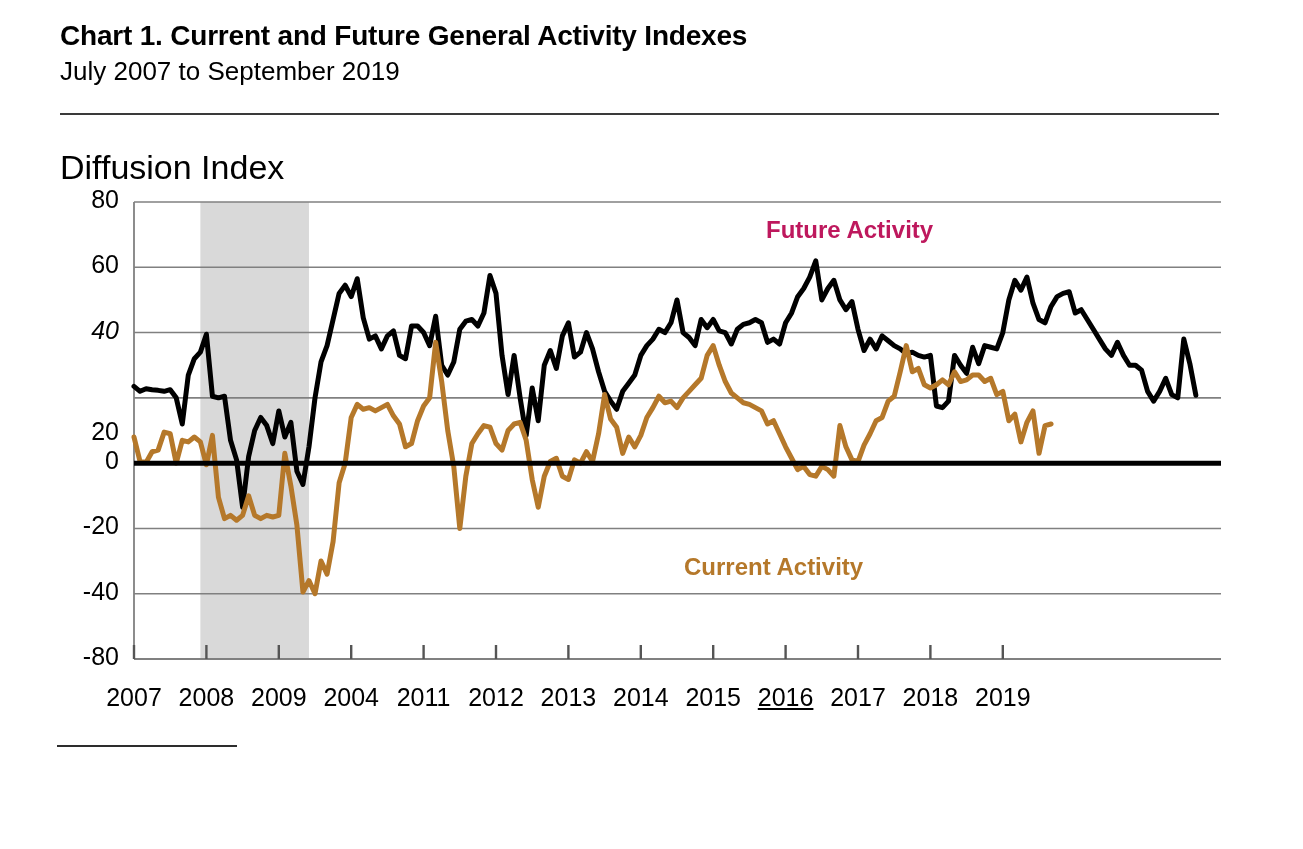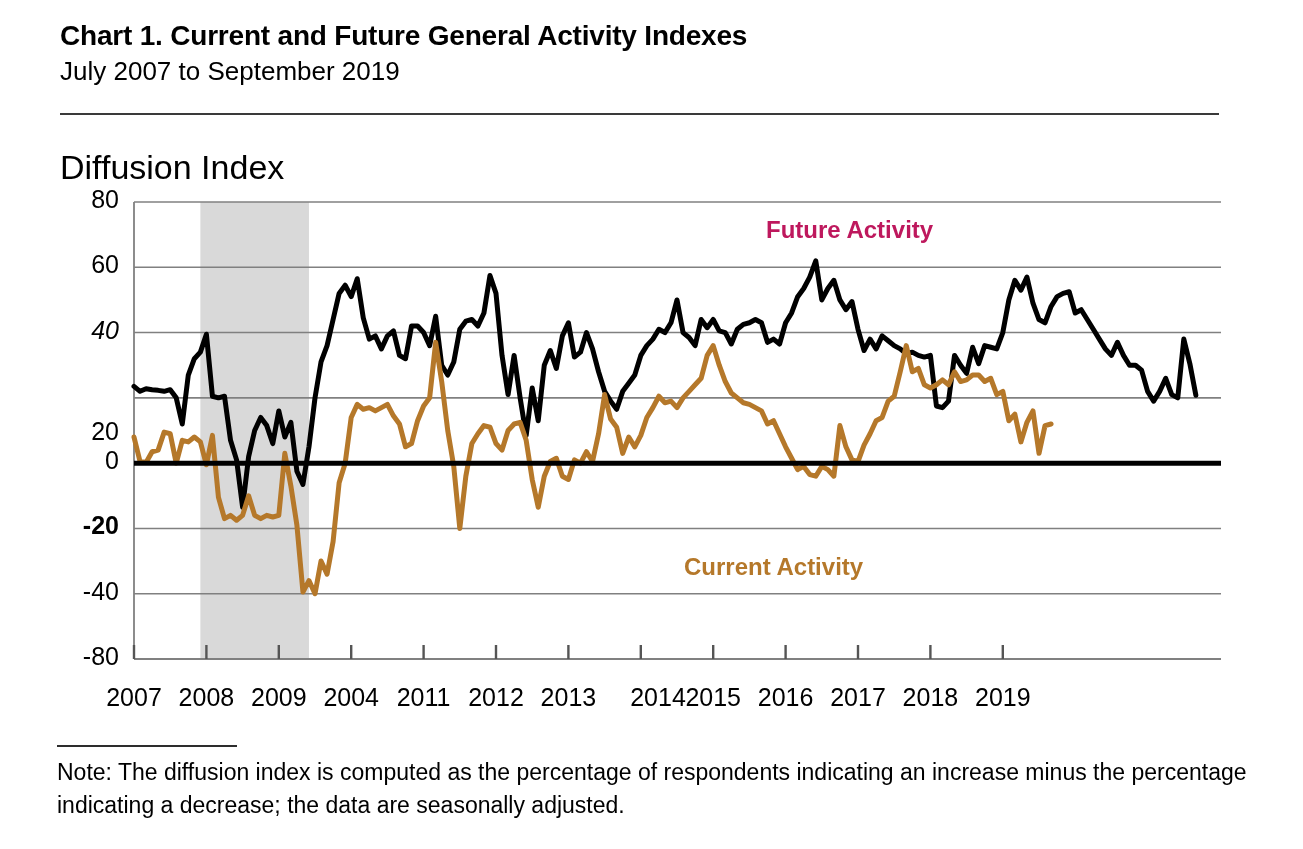--- a/index.html
+++ b/index.html
@@ -168,39 +168,38 @@
       <g id="g-zero">
           <line x1="118" y1="463.14285714285717" x2="1205" y2="463.14285714285717" stroke="#000000" stroke-width="5"></line>
         </g>
     </svg>
     <div id="ylabels">
         <div class="ytick-label" style="left: 33px; top: 185px;">80</div>
         <div class="ytick-label" style="left: 33px; top: 250.286px;">60</div>
         <div class="ytick-label" style="left: 33px; top: 315.571px; font-style: italic;">40</div>
         <div class="ytick-label" style="left: 33px; top: 380.857px; margin-top: 36px;">20</div>
         <div class="ytick-label" style="left: 33px; top: 446.143px;">0</div>
-        <div class="ytick-label" style="left: 33px; top: 511.429px; font-weight: bold;">-20</div>
+        <div class="ytick-label" style="left: 33px; top: 511.429px;">-20</div>
         <div class="ytick-label" style="left: 33px; top: 576.714px;">-40</div>
         <div class="ytick-label" style="left: 33px; top: 642px;">-80</div>
       </div>
     <div id="xlabels">
         <div class="xtick-label" style="left: 73px; top: 683px;">2007</div>
         <div class="xtick-label" style="left: 145.4px; top: 683px;">2008</div>
         <div class="xtick-label" style="left: 217.8px; top: 683px;">2009</div>
         <div class="xtick-label" style="left: 290.2px; top: 683px;">2004</div>
         <div class="xtick-label" style="left: 362.6px; top: 683px;">2011</div>
         <div class="xtick-label" style="left: 435px; top: 683px;">2012</div>
         <div class="xtick-label" style="left: 507.4px; top: 683px;">2013</div>
-        <div class="xtick-label" style="left: 579.8px; top: 683px; text-align: right;">2014</div>
+        <div class="xtick-label" style="left: 579.8px; top: 683px;">2014</div>
         <div class="xtick-label" style="left: 652.2px; top: 683px;">2015</div>
-        <div class="xtick-label" style="left: 724.6px; top: 683px;">2016</div>
+        <div class="xtick-label" style="left: 724.6px; top: 683px; text-decoration: underline;">2016</div>
         <div class="xtick-label" style="left: 797px; top: 683px;">2017</div>
         <div class="xtick-label" style="left: 869.4px; top: 683px;">2018</div>
         <div class="xtick-label" style="left: 941.8px; top: 683px;">2019</div>
       </div>
     <div class="series-label" id="label-future" style="left: 750px; top: 216px; color: #be185d;">Future Activity</div>
     <div class="series-label" id="label-current" style="left: 668px; top: 553px; color: rgb(181, 120, 42);">Current Activity</div>
   </div>
 
   <div id="note-rule"></div>
-  <div id="note">Note: The diffusion index is computed as the percentage of respondents indicating an increase minus the percentage indicating a decrease; the data are seasonally adjusted.</div>
 
 </div>
 
 </body></html>

